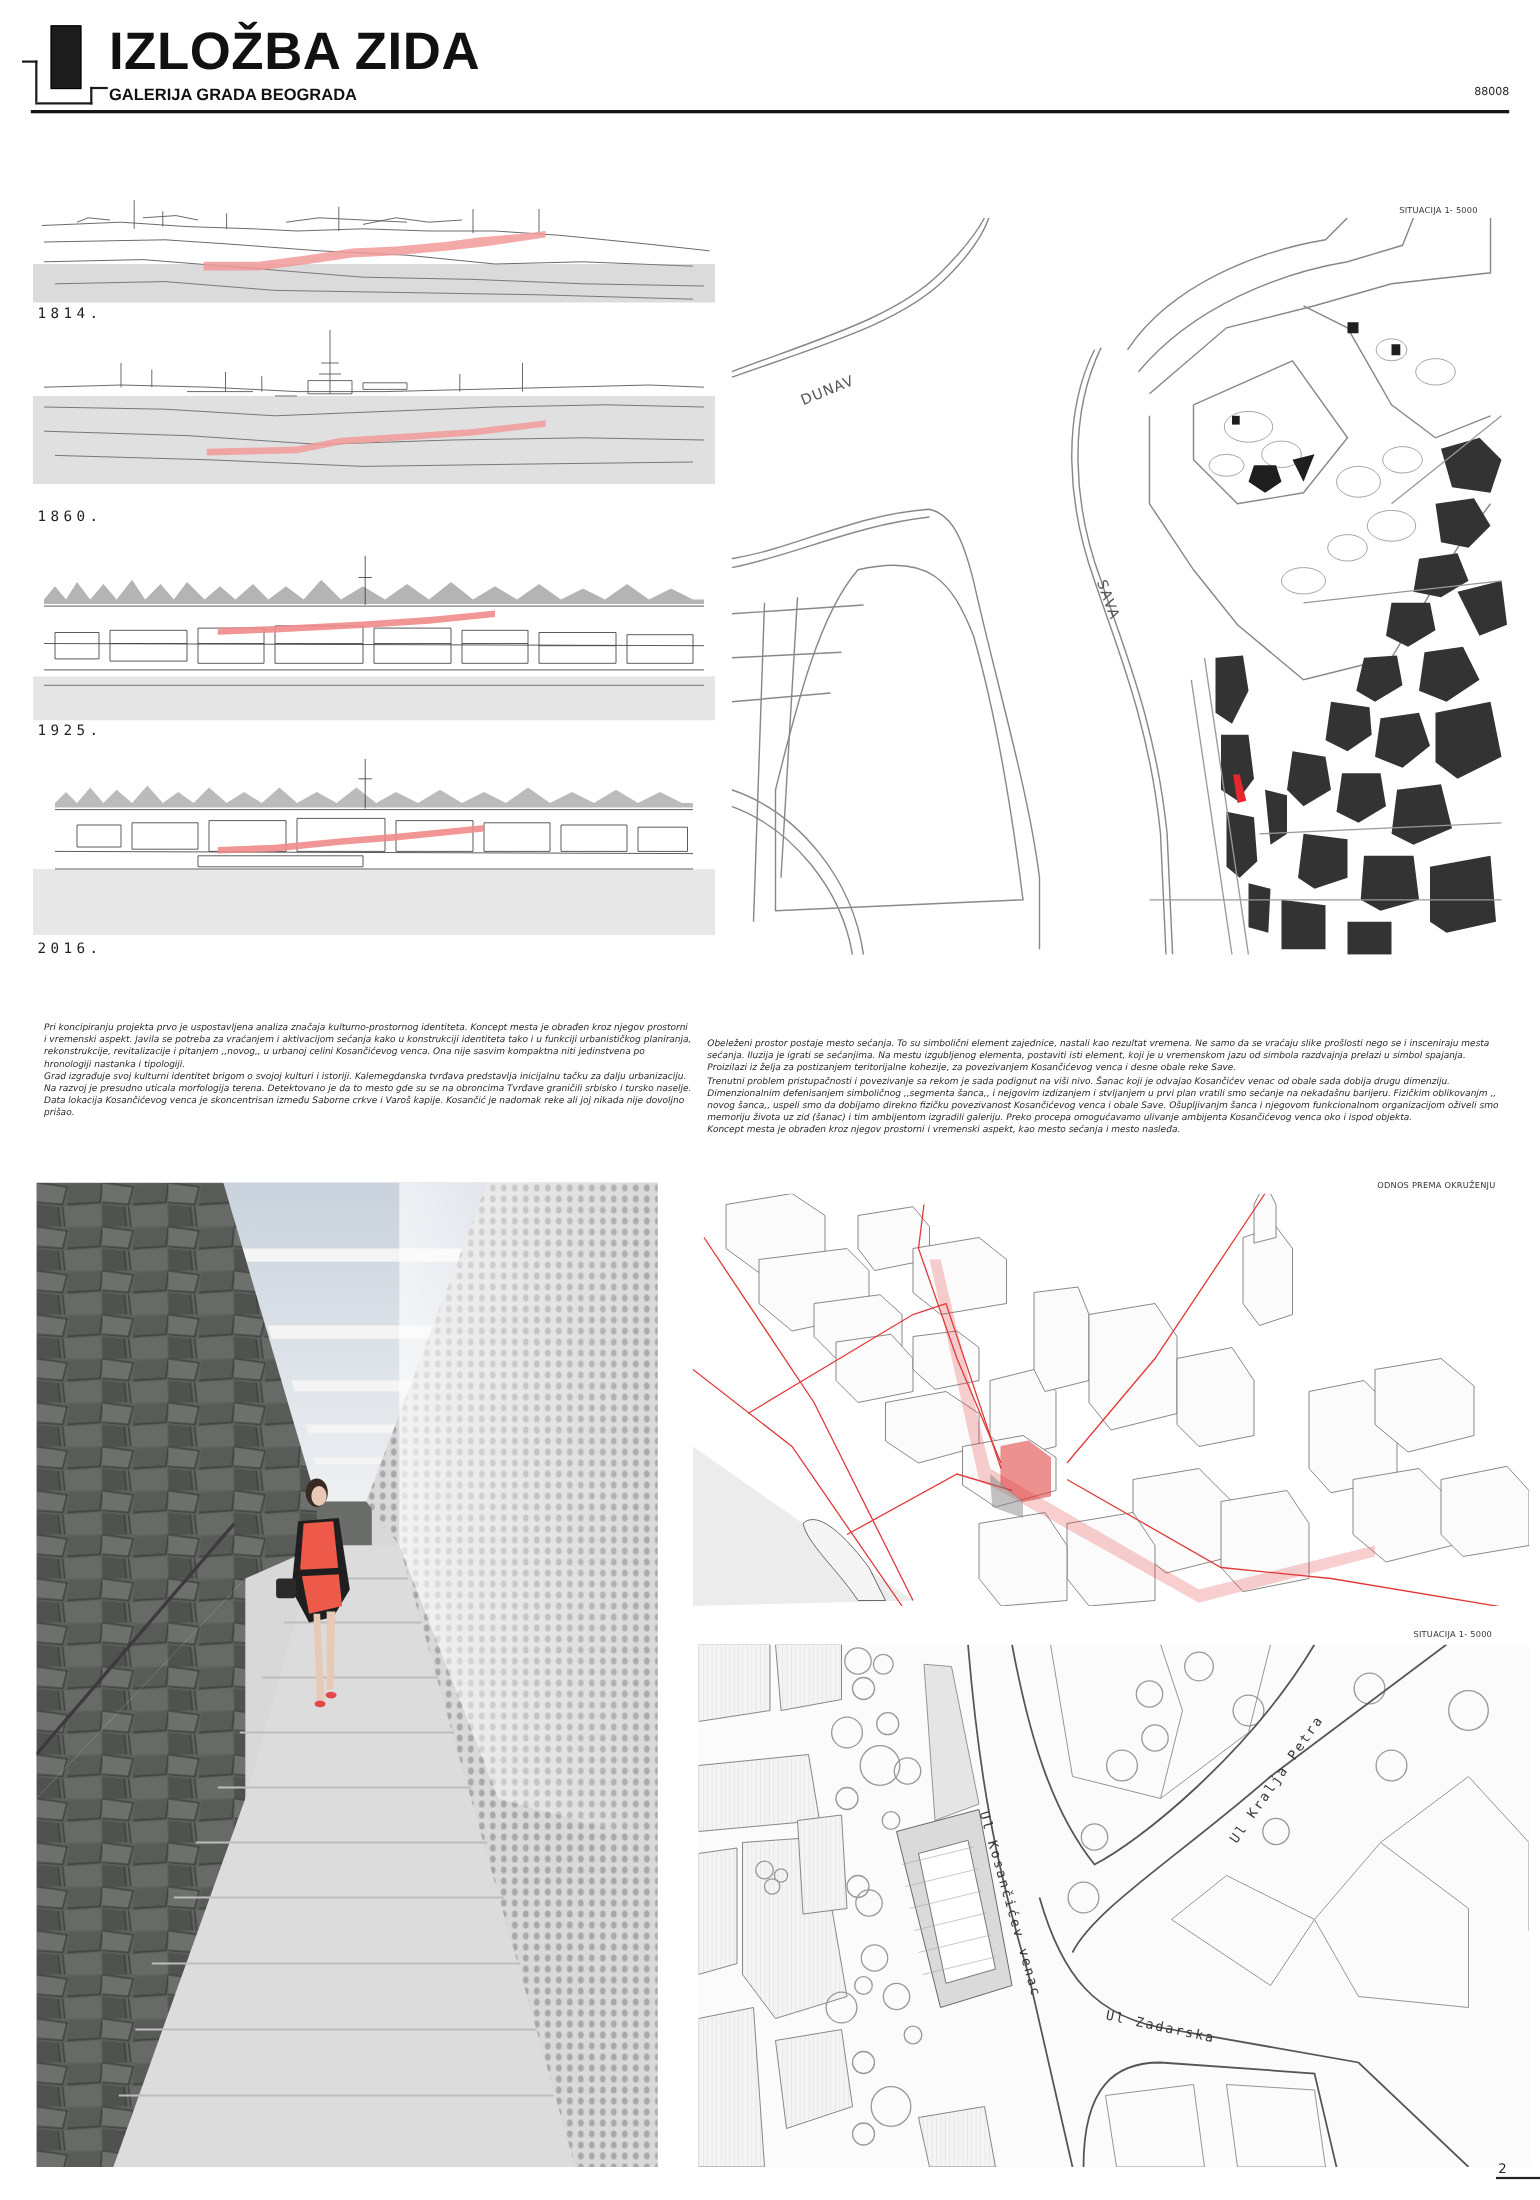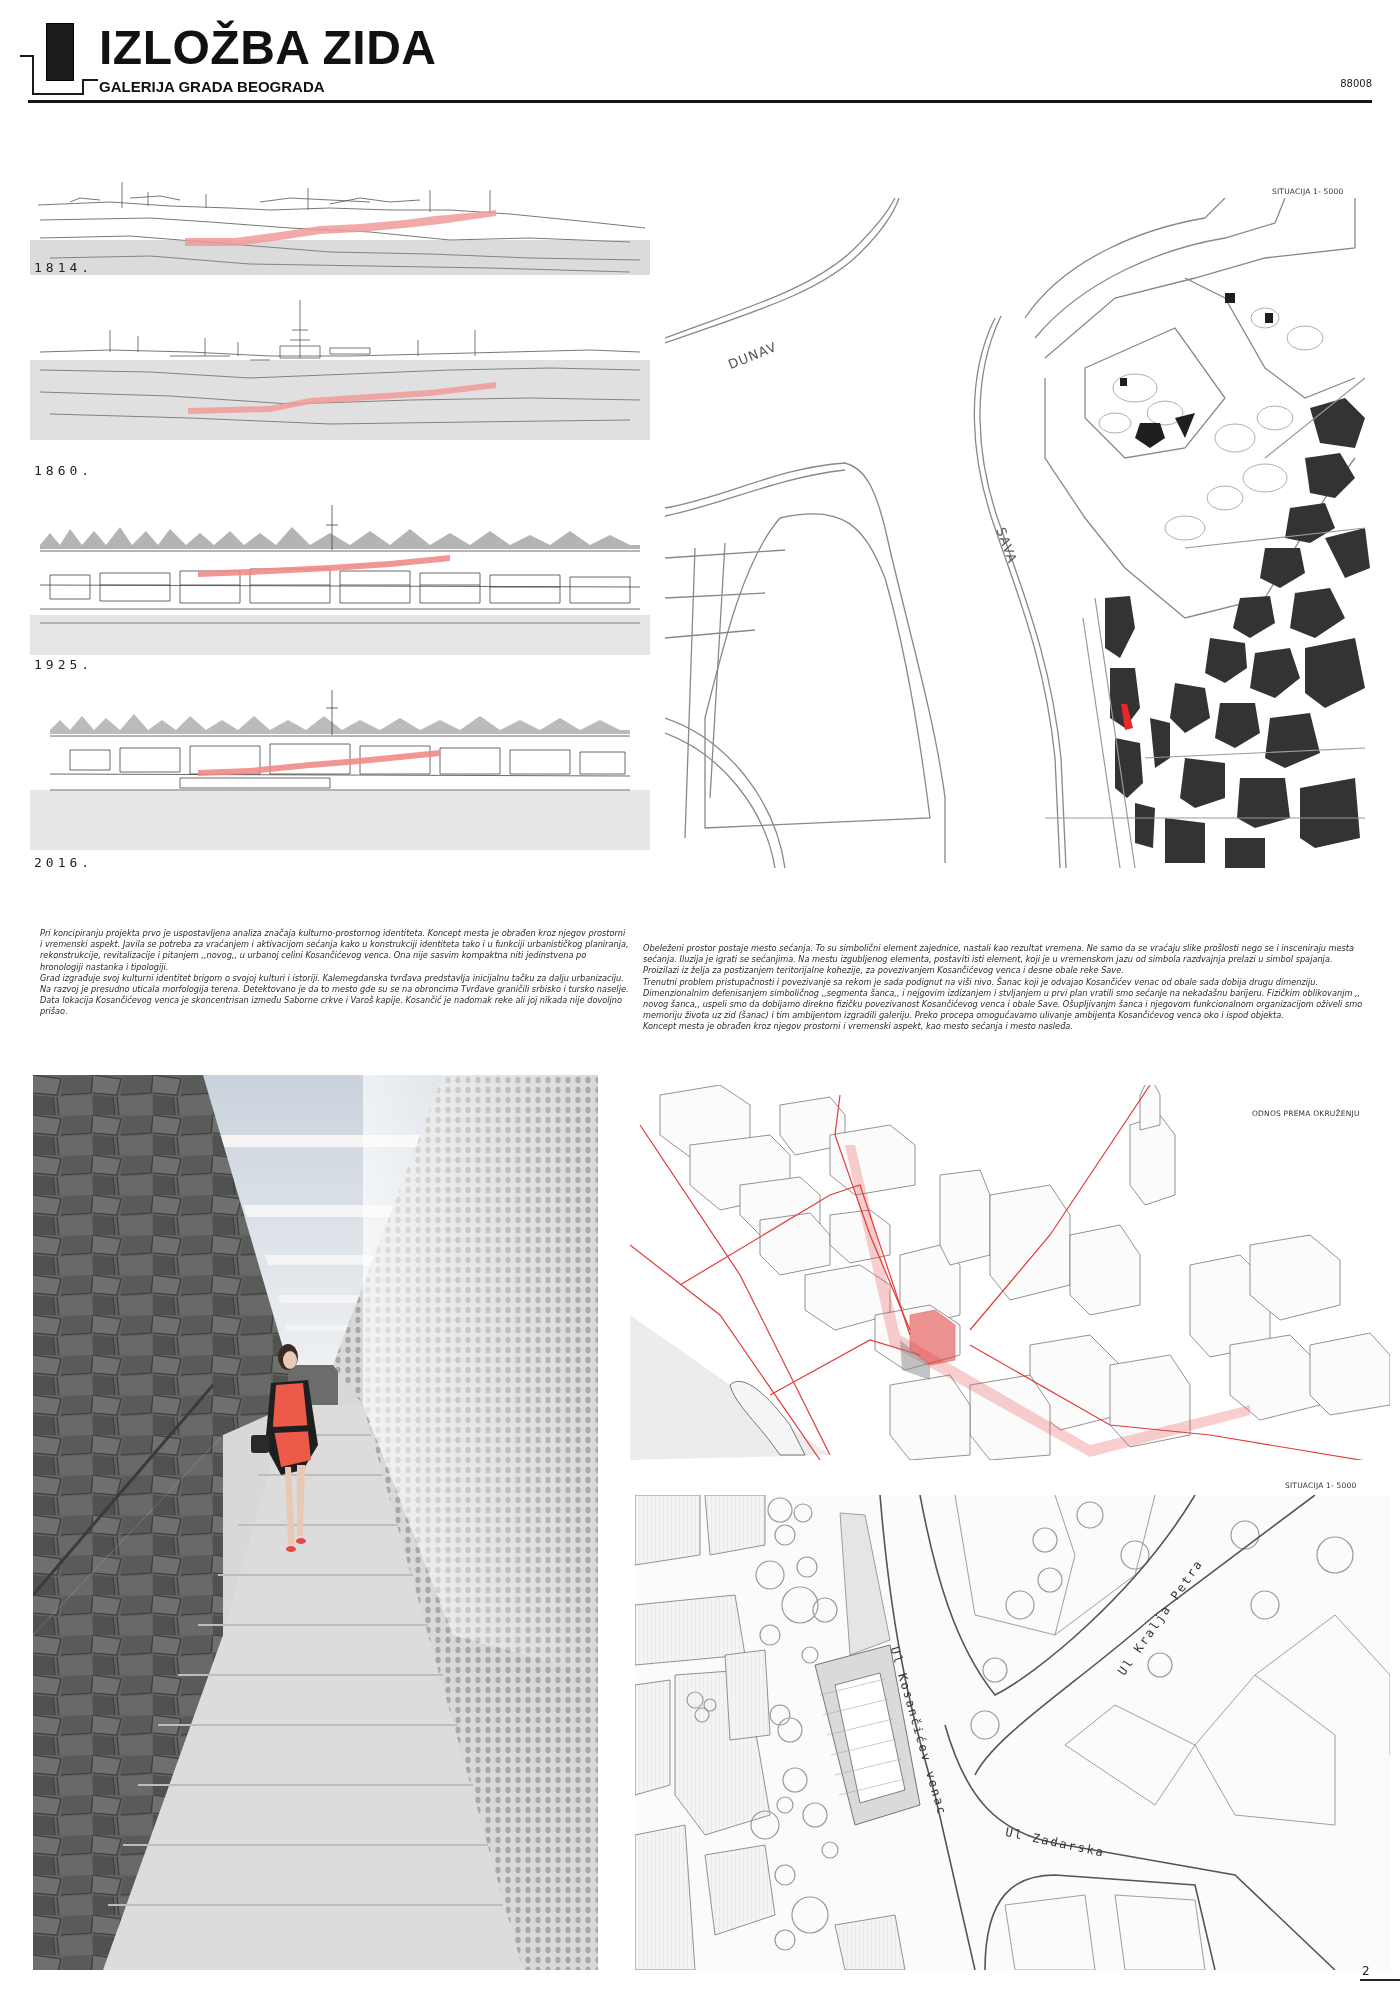--- a/index.html
+++ b/index.html
@@ -69,21 +69,21 @@
         <path d="M20 78 L120 76 L220 84 L340 86 L460 88 L600 92"></path>
         <path d="M92 2 L92 28 M118 12 L118 26 M176 14 L176 28 M278 8 L278 30 M400 10 L400 32 M460 10 L460 32"></path>
         <path d="M40 22 L50 18 L70 20 M100 18 L130 16 L150 20 M230 22 L260 18 L300 20 L340 22 M300 24 L330 18 L360 22 L390 20"></path>
       </g>
       <g fill="#999" opacity="0.35">
         <rect x="0" y="60" width="620" height="35"></rect>
       </g>
       <path d="M155 58 L205 58 L250 52 L290 46 L330 44 L375 40 L405 36 L450 32 L466 30 L466 36 L410 44 L375 48 L330 52 L290 54 L250 60 L205 66 L155 66 Z" fill="#f29a9a" opacity="0.85"></path>
     </svg>
   </div>
-  <div class="year-label" style="top:260px;">1814.</div>
+  <div class="year-label" style="top:278px;">1814.</div>
 
   <div class="sketch" style="top:300px;">
     <svg viewBox="0 0 620 140" height="140">
       <g stroke="#555" fill="none" stroke-width="0.8">
         <path d="M10 52 L80 50 L160 52 L240 56 L320 56 L400 54 L480 52 L560 50 L610 52"></path>
         <path d="M10 70 L120 72 L220 78 L320 74 L420 70 L520 68 L610 70"></path>
         <path d="M10 92 L140 96 L260 104 L380 100 L500 98 L610 100"></path>
         <path d="M20 114 L160 118 L300 124 L440 122 L600 120"></path>
         <path d="M270 0 L270 58 M260 40 L280 40 M262 30 L278 30 M80 30 L80 52 M108 36 L108 52 M175 38 L175 56 M208 42 L208 56 M388 40 L388 56 M445 30 L445 56"></path>
         <path d="M250 58 L290 58 L290 46 L250 46 Z M300 54 L340 54 L340 48 L300 48 Z M220 60 L240 60 M140 56 L200 56"></path>
@@ -301,21 +301,21 @@
       <path d="M240 352 L280 350 L282 356 L240 358 Z" fill="#1f1f1f"></path>
       <rect x="218" y="360" width="18" height="18" rx="3" fill="#2a2a2a"></rect>
       <path d="M252 392 L258 392 L262 470 L255 470 Z" fill="#e8c9b5"></path>
       <path d="M264 390 L272 390 L270 460 L264 462 Z" fill="#e8c9b5"></path>
       <ellipse cx="258" cy="474" rx="5" ry="3" fill="#e44848"></ellipse>
       <ellipse cx="268" cy="466" rx="5" ry="3" fill="#e44848"></ellipse>
     </g>
   </svg>
 </div>
 
-<div class="cap" style="left:1252px; top:1073px;margin-top:36px;">ODNOS PREMA OKRUŽENJU</div>
+<div class="cap" style="left:1252px; top:1073px;">ODNOS PREMA OKRUŽENJU</div>
 <div class="iso">
   <svg width="760" height="375" viewBox="0 0 760 375">
     <g fill="#fbfbfb" stroke="#666" stroke-width="0.7">
 
       <path d="M30 10 L90 0 L120 20 L120 60 L60 72 L30 50 Z"></path>
       <path d="M60 60 L140 50 L160 70 L160 110 L90 125 L60 100 Z"></path>
       <path d="M110 100 L170 92 L190 110 L190 140 L130 150 L110 130 Z"></path>
       <path d="M150 20 L200 12 L215 30 L215 60 L165 70 L150 50 Z"></path>
       <path d="M200 50 L260 40 L285 60 L285 100 L225 110 L200 90 Z"></path>
       <path d="M130 135 L180 128 L200 150 L200 180 L150 190 L130 170 Z"></path>

